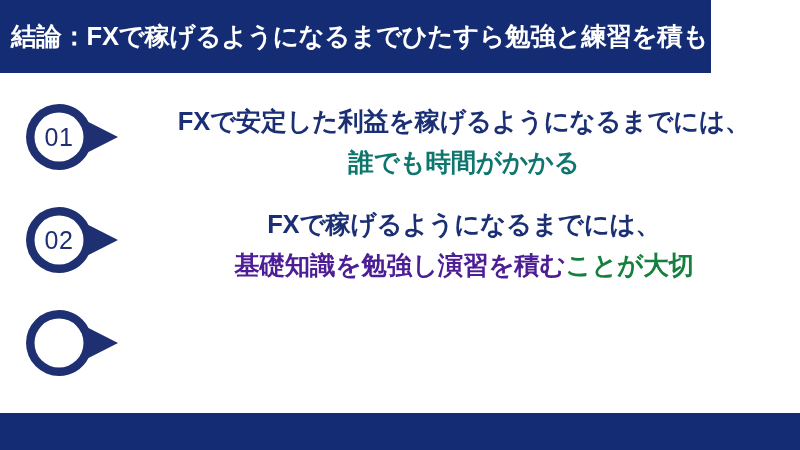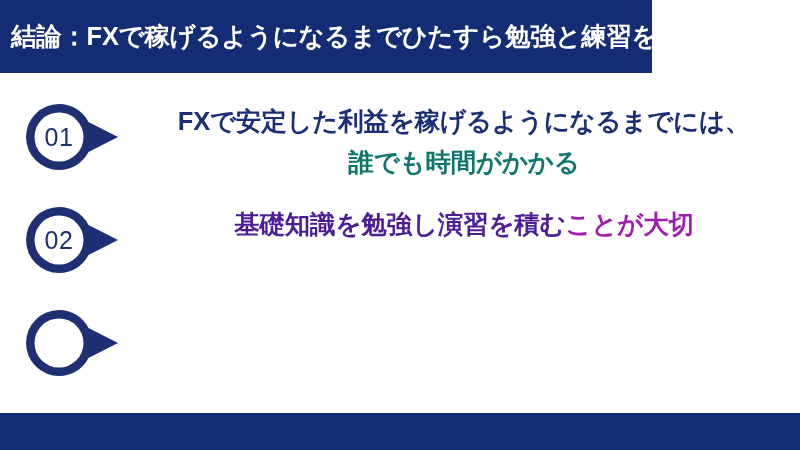--- a/index.html
+++ b/index.html
@@ -19,21 +19,21 @@
     height: 450px;
     background: #ffffff;
     box-sizing: border-box;
   }
 
   
   .header-bar {
     position: absolute;
     left: 0;
     top: 0;
-    width: 652px;
+    width: 711px;
     height: 73px;
     background: #142C74;
     display: flex;
     align-items: center;
     box-sizing: border-box;
     padding-left: 11px;
     padding-right: 8px;
   }
   .header-title {
     color: #ffffff;
@@ -117,21 +117,21 @@
     font-size: 25.5px;
     font-weight: bold;
     line-height: 1.62;
     white-space: nowrap;
     letter-spacing: -0.2px;
     text-align: center;
   }
   .line-navy  { color: #1B2F74; }
   .line-pink  { color: #0f766e; }
   .seg-pink   { color: #4c1d95; }
-  .seg-navy   { color: #a21caf; }
+  .seg-navy   { color: #15803d; }
 </style>
 </head>
 <body>
 
 <div class="slide">
 
   <div class="header-bar">
     <div class="header-title">結論：FXで稼げるようになるまでひたすら勉強と練習を積もう</div>
   </div>
 
@@ -153,20 +153,21 @@
 
     <div class="row row-2">
       <div class="badge">
         <svg viewBox="0 0 94 66" xmlns="http://www.w3.org/2000/svg" aria-hidden="true">
           <path d="M33 0 A33 33 0 1 0 33 66 A33 33 0 0 0 62.5 48 L92 33 L62.5 18 A33 33 0 0 0 33 0 Z" fill="#1E3072"></path>
           <circle cx="33" cy="33" r="24.5" fill="#FFFFFF"></circle>
         </svg>
         <div class="badge-num">02</div>
       </div>
       <div class="lines">
+        <div class="line line-navy">FXで稼げるようになるまでには、</div>
         <div class="line">
           <span class="seg-pink">基礎知識を勉強し演習を積む</span><span class="seg-navy">ことが大切</span>
         </div>
       </div>
     </div>
 
     <div class="row row-3">
       <div class="badge">
         <svg viewBox="0 0 94 66" xmlns="http://www.w3.org/2000/svg" aria-hidden="true">
           <path d="M33 0 A33 33 0 1 0 33 66 A33 33 0 0 0 62.5 48 L92 33 L62.5 18 A33 33 0 0 0 33 0 Z" fill="#1E3072"></path>

